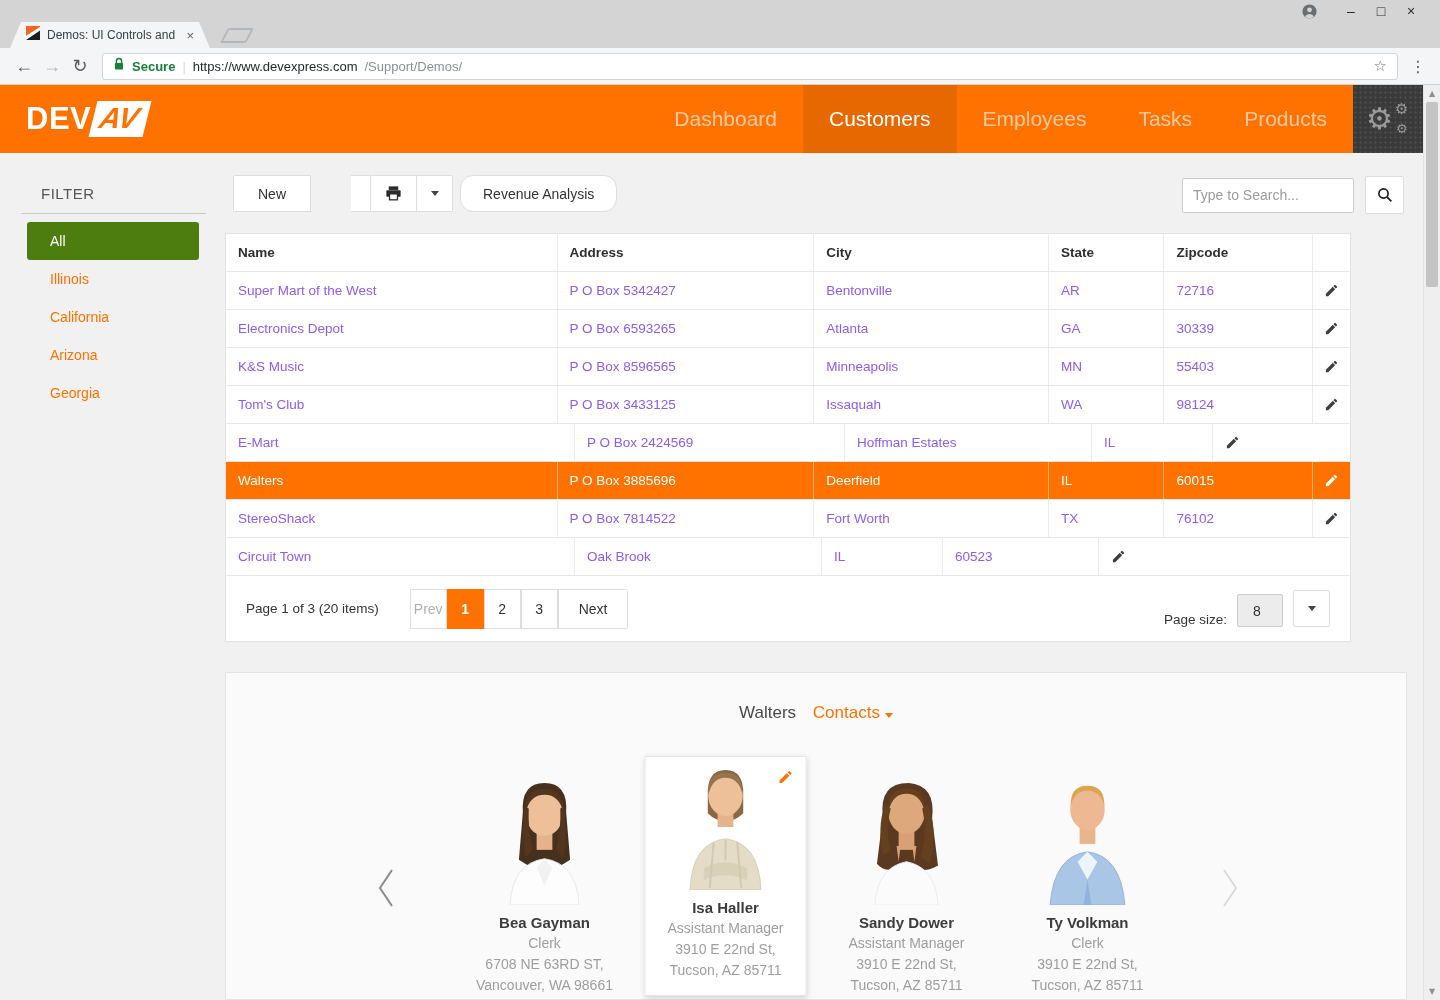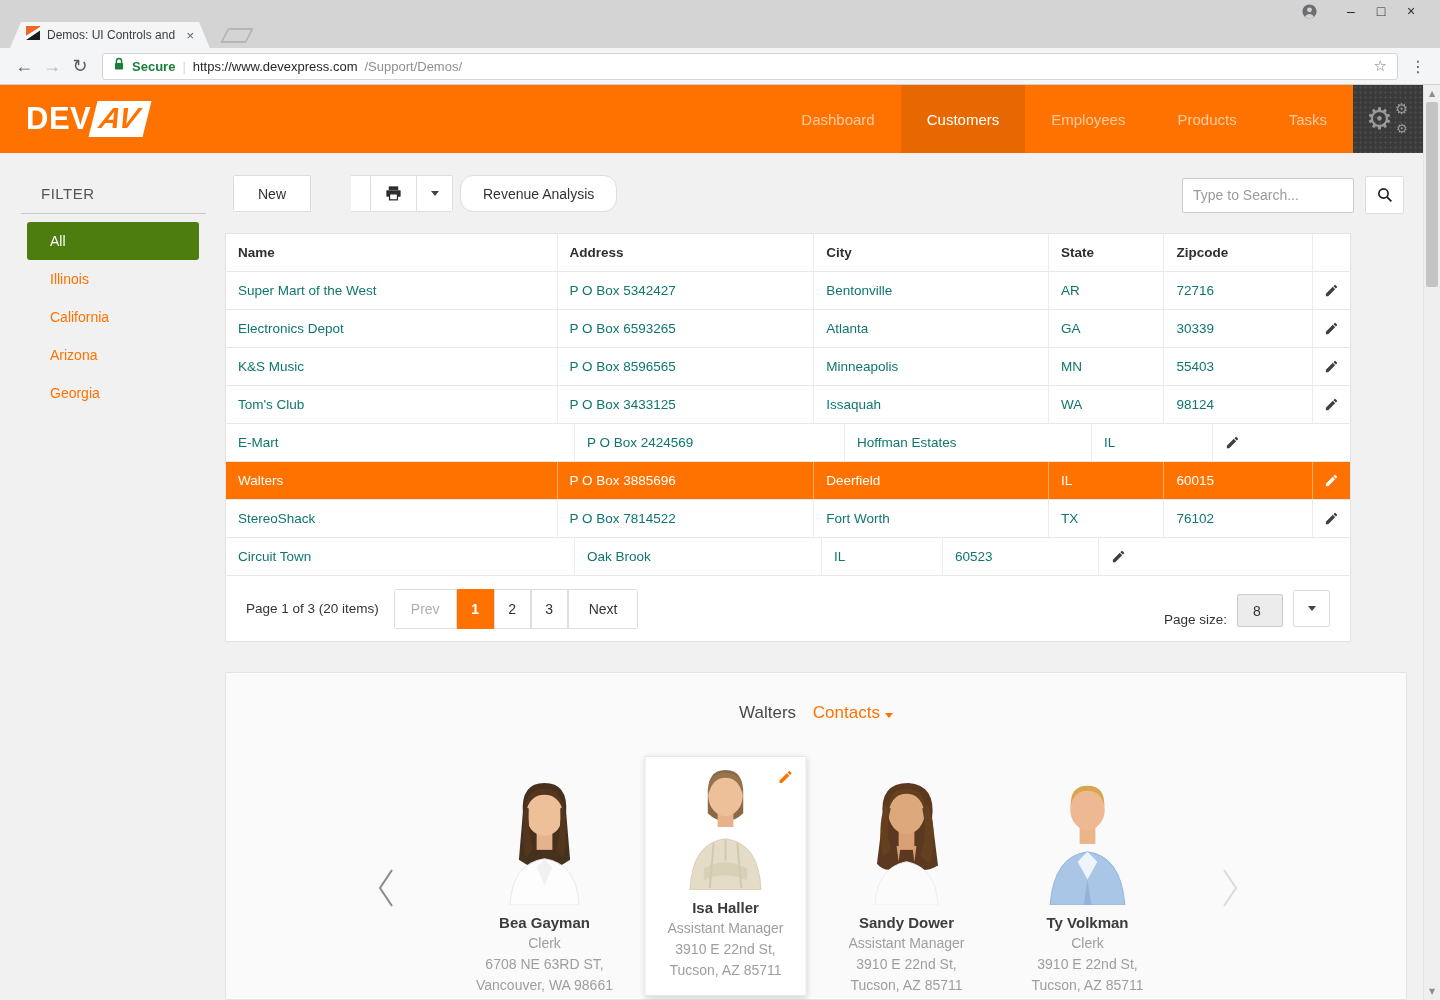--- a/index.html
+++ b/index.html
@@ -27,21 +27,21 @@
   .url-path { color:#8a9096; font-size:13px; }
   .omni-star { margin-left:auto; font-size:15px; color:#74787c; font-family:"DejaVu Sans",sans-serif; }
   .kebab { font-size:16px; color:#5a5e62; width:24px; text-align:center; font-family:"DejaVu Sans",sans-serif; }
 
   
   .appbar { height:68px; background:#ff7200; width:1423px; display:flex; align-items:stretch; }
   .logo { display:flex; align-items:center; margin-left:26px; gap:2px; }
   .logo-dev { color:#fff; font-size:31px; font-weight:700; letter-spacing:0.5px; }
   .logo-av { background:#fff; color:#ff7200; font-size:29px; font-weight:800; font-style:italic; padding:1px 9px 2px 7px; transform:skewX(-14deg); }
   .appnav { margin-left:auto; display:flex; align-items:stretch; }
-  .appnav-item { padding:0 26px; display:flex; align-items:center; color:rgba(255,255,255,.62); font-size:15px; cursor:pointer; }
+  .appnav-item { padding:0 26px; display:flex; align-items:center; color:rgba(255,255,255,.62); font-size:21px; cursor:pointer; }
   .appnav-item.active { background:#e86800; color:#fff; }
   .gearbox { width:70px; background:#3a3a3a;
              background-image:radial-gradient(rgba(255,255,255,.08) 1px, transparent 1.2px);
              background-size:5px 5px; position:relative; }
   .gearbox span { position:absolute; color:#9a9a9a; font-family:"DejaVu Sans",sans-serif; line-height:1; }
   .gear-big { font-size:30px; left:13px; top:19px; }
   .gear-sm1 { font-size:15px; left:42px; top:17px; }
   .gear-sm2 { font-size:13px; left:43px; top:37px; }
 
   
@@ -76,35 +76,35 @@
   .search-input::placeholder { color:#9b9b9b; }
   .search-btn { width:39px; height:38px; border-radius:2px; }
 
   
   .caret { display:inline-block; width:0; height:0; border-left:4px solid transparent; border-right:4px solid transparent; border-top:5px solid #444; }
 
   
   .grid { position:absolute; left:225px; top:80px; width:1126px; background:#fff; border:1px solid #e2e2e2; }
   .trow { display:flex; height:38px; border-bottom:1px solid #e8e8e8; }
   .trow:last-of-type { border-bottom:1px solid #e2e2e2; }
-  .tcell { padding-left:12px; font-size:13.5px; color:#0f766e; line-height:37px; border-right:1px solid #ececec; overflow:hidden; white-space:nowrap; }
+  .tcell { padding-left:12px; font-size:13.5px; color:#8b5cf6; line-height:37px; border-right:1px solid #ececec; overflow:hidden; white-space:nowrap; }
   .thead .tcell { font-weight:bold; color:#2f2f2f; }
   .c-name{width:349px;} .c-addr{width:270px;} .c-city{width:247px;} .c-state{width:121px;} .c-zip{width:156px;}
   .c-edit{width:39px; border-right:none; display:flex; align-items:center; justify-content:center; padding-left:0; cursor:pointer;}
   .trow.selected { background:#ff7200; }
   .trow.selected .tcell { color:#fff; border-right-color:rgba(255,255,255,.45); }
   .pencil { width:15px; height:15px; fill:#3f3f3f; }
   .trow.selected .pencil { fill:#fff; }
 
   
   .pager { display:flex; align-items:center; height:65px; padding:0 20px; }
   .pager-summary { font-size:13.5px; color:#333; }
   .pager-btns { display:flex; margin-left:15px; border-radius:3px; overflow:hidden; }
   .pager-btns .btn { height:40px; font-size:14px; }
-  .pg-prev { padding:0 16px; color:#b0b0b0; }
+  .pg-prev { padding:0 3px; color:#b0b0b0;margin-left:16px; }
   .pg-num { width:37px; }
   .pg-num.active { background:#ff7200; color:#fff; border-color:#ff7200; font-weight:bold; }
   .pg-next { padding:0 20px; }
   .pagesize { margin-left:auto; display:flex; align-items:flex-end; gap:10px; }
   .pagesize-label { font-size:13.5px; color:#333; }
   .pagesize-input { width:46px; height:33px; background:#ececec; border:1px solid #ccc; border-radius:2px; font-size:14px; color:#333; padding-left:15px; font-family:"Liberation Sans",sans-serif; }
   .pagesize-btn { width:37px; height:37px; border-radius:2px; }
 
   
   .contacts { position:absolute; left:225px; top:519px; width:1182px; height:328px; background:#fafafa; border:1px solid #e3e3e3; }
@@ -175,22 +175,22 @@
 
 <div class="appbar">
   <div class="logo">
     <span class="logo-dev">DEV</span>
     <span class="logo-av">AV</span>
   </div>
   <div class="appnav">
     <div class="appnav-item">Dashboard</div>
     <div class="appnav-item active">Customers</div>
     <div class="appnav-item">Employees</div>
+    <div class="appnav-item">Tasks</div>
     <div class="appnav-item">Products</div>
-    <div class="appnav-item">Tasks</div>
   </div>
   <div class="gearbox">
     <span class="gear-big">⚙</span>
     <span class="gear-sm1">⚙</span>
     <span class="gear-sm2">⚙</span>
   </div>
 </div>
 
 <div class="page">
 

